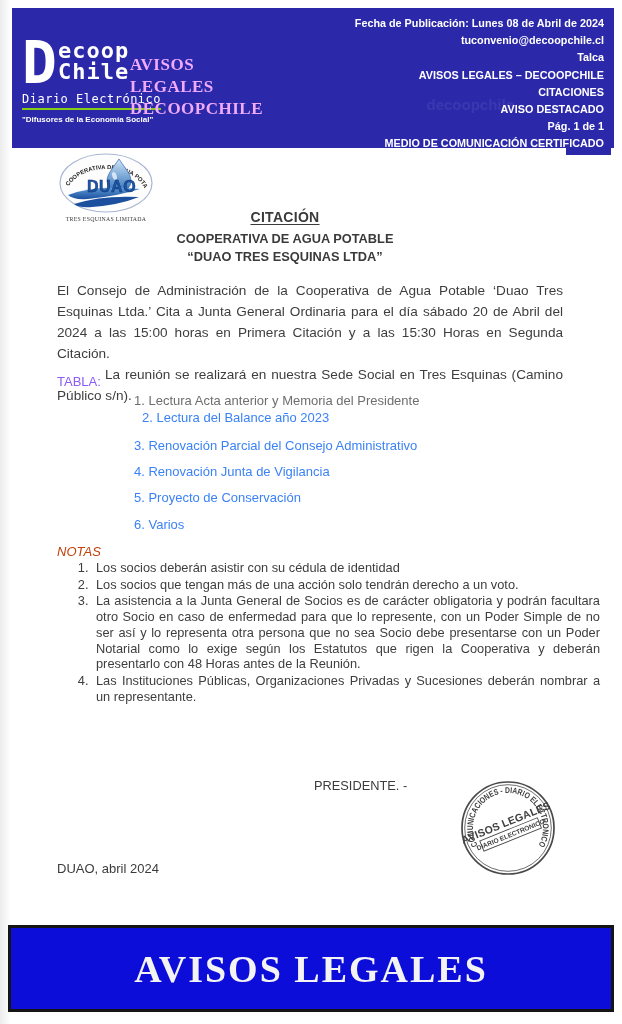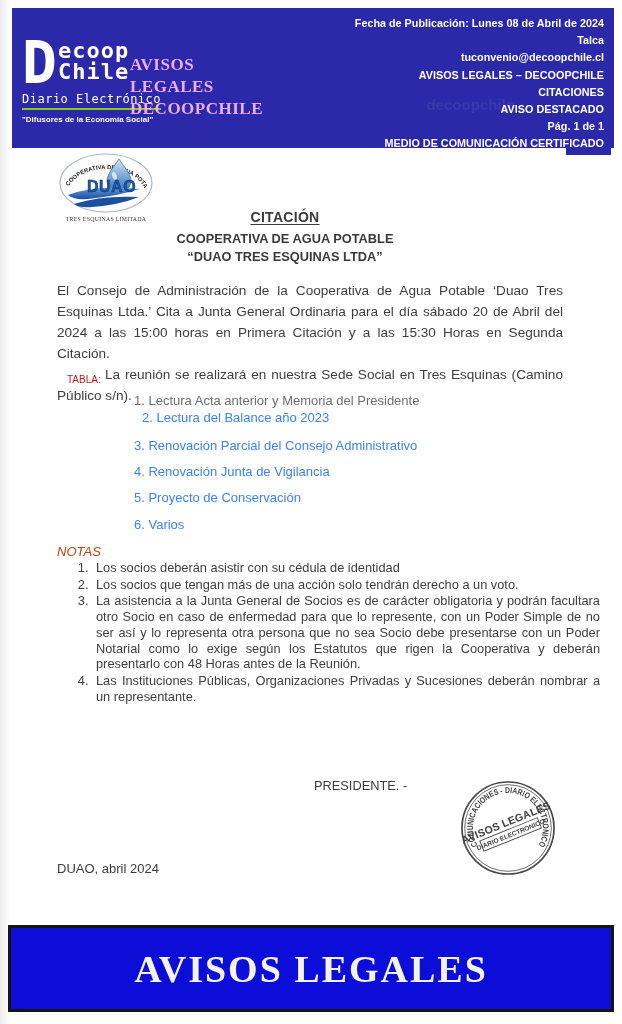--- a/index.html
+++ b/index.html
@@ -37,21 +37,21 @@
   .center-line{position:absolute;left:0;width:570px;text-align:center;font-weight:bold;color:#3a3a3a;}
   #doc-title{top:209px;font-size:14px;text-decoration:underline;text-underline-offset:2px;letter-spacing:.3px;}
   #doc-sub1{top:231px;font-size:12.8px;}
   #doc-sub2{top:249px;font-size:12.8px;}
 
   
   #para-block{position:absolute;left:57px;top:280px;width:506px;font-size:13.6px;line-height:21px;
         text-align:justify;color:#3e3e3e;}
   #para2{text-indent:48px;}
 
-  #tabla-label{position:absolute;left:57px;top:374px;font-size:10px;color:#b91c1c;margin-left:10px;}
+  #tabla-label{position:absolute;left:57px;top:374px;font-size:13px;color:#8b5cf6;}
   .tabla-item{position:absolute;font-size:13px;color:#3b82f6;}
   .t0{left:134px;top:393px;color:#6e6e6e;}
   .t1{left:142px;top:410px;}
   .t2{left:134px;top:438px;}
   .t3{left:134px;top:464px;}
   .t4{left:134px;top:490px;text-align:right;}
   .t5{left:134px;top:517px;}
 
   #notas-label{position:absolute;left:57px;top:544px;font-size:13px;font-style:italic;color:#c2410c;}
   #notas-list{position:absolute;left:57px;top:560px;width:508px;margin:0;padding:0 0 0 35px;
@@ -92,22 +92,22 @@
     </div>
 
     <div id="brand">
       <div>AVISOS</div>
       <div>LEGALES</div>
       <div>DECOOPCHILE</div>
     </div>
 
     <div id="header-meta">
       <div>Fecha de Publicación: Lunes 08 de Abril de 2024</div>
+      <div>tuconvenio@decoopchile.cl</div>
       <div>Talca</div>
-      <div>tuconvenio@decoopchile.cl</div>
       <div>AVISOS LEGALES – DECOOPCHILE</div>
       <div>CITACIONES</div>
       <div>AVISO DESTACADO</div>
       <div>Pág. 1 de 1</div>
       <div>MEDIO DE COMUNICACIÓN CERTIFICADO</div>
     </div>
   </div>
   <div id="header-tab"></div>
 
   <svg id="duao-seal" width="100" height="78" viewBox="0 0 100 78">

